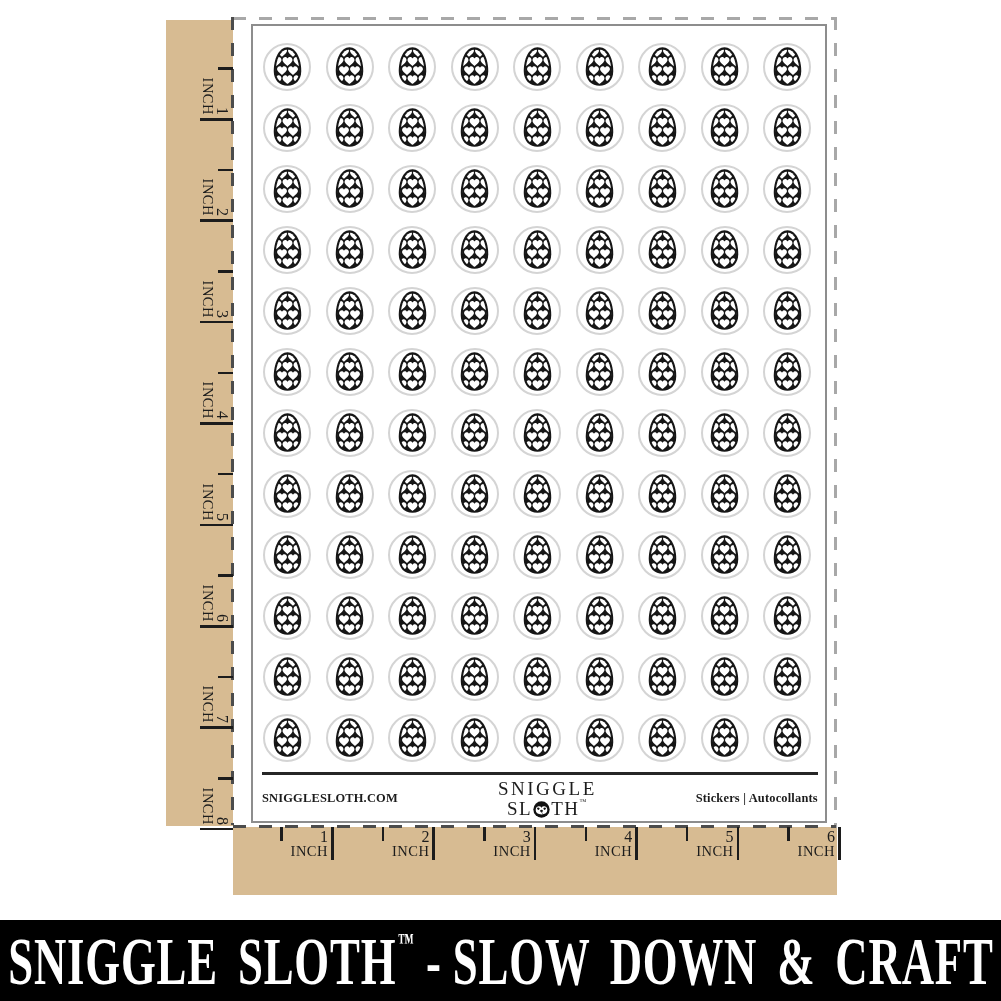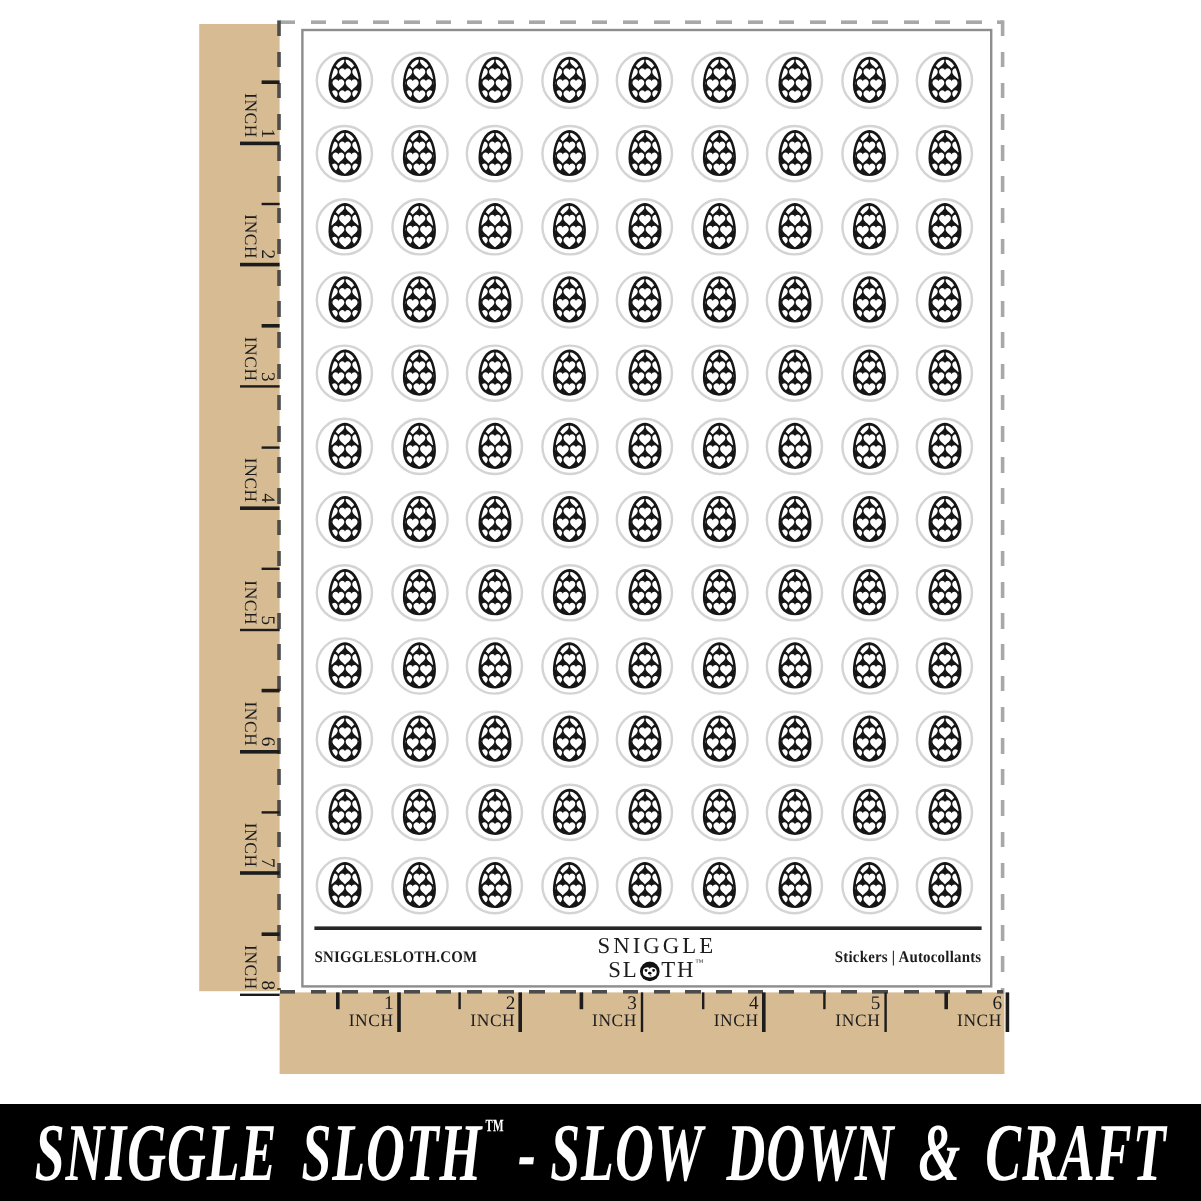--- a/index.html
+++ b/index.html
@@ -49,21 +49,21 @@
   .tick-h{position:absolute;height:2.5px;background:var(--ink);}
   .tick-v{position:absolute;width:2.5px;background:var(--ink);}
   .lblL{position:absolute;width:56px;transform:rotate(90deg);transform-origin:top left;line-height:1;}
   .lblL .num{font-size:16px;text-align:right;line-height:15px;}
   .lblL .unit{font-size:14.5px;font-weight:400;text-align:right;line-height:15px;letter-spacing:0.5px;}
   .lblB{position:absolute;width:60px;line-height:1;text-align:right;}
   .lblB .num{font-size:16px;line-height:15px;}
   .lblB .unit{font-size:14.5px;line-height:15px;letter-spacing:0.5px;}
   
   .banner{position:absolute;left:0;top:920px;width:1001px;height:81px;background:var(--banner-bg);
-    display:flex;align-items:center;justify-content:center;font-style:italic;}
+    display:flex;align-items:center;justify-content:center;}
   .banner-text{color:var(--banner-text);font-weight:700;font-size:56px;white-space:nowrap;
     transform:scale(0.8,1.22);letter-spacing:1px;word-spacing:10px;line-height:1;}
   .banner-tm{font-size:20px;vertical-align:top;position:relative;top:2px;margin-left:2px;}
   .banner-sep{margin:0 14px;}
 </style>
 </head>
 <body>
 
 <svg width="0" height="0" style="position:absolute" aria-hidden="true">
   <defs>

